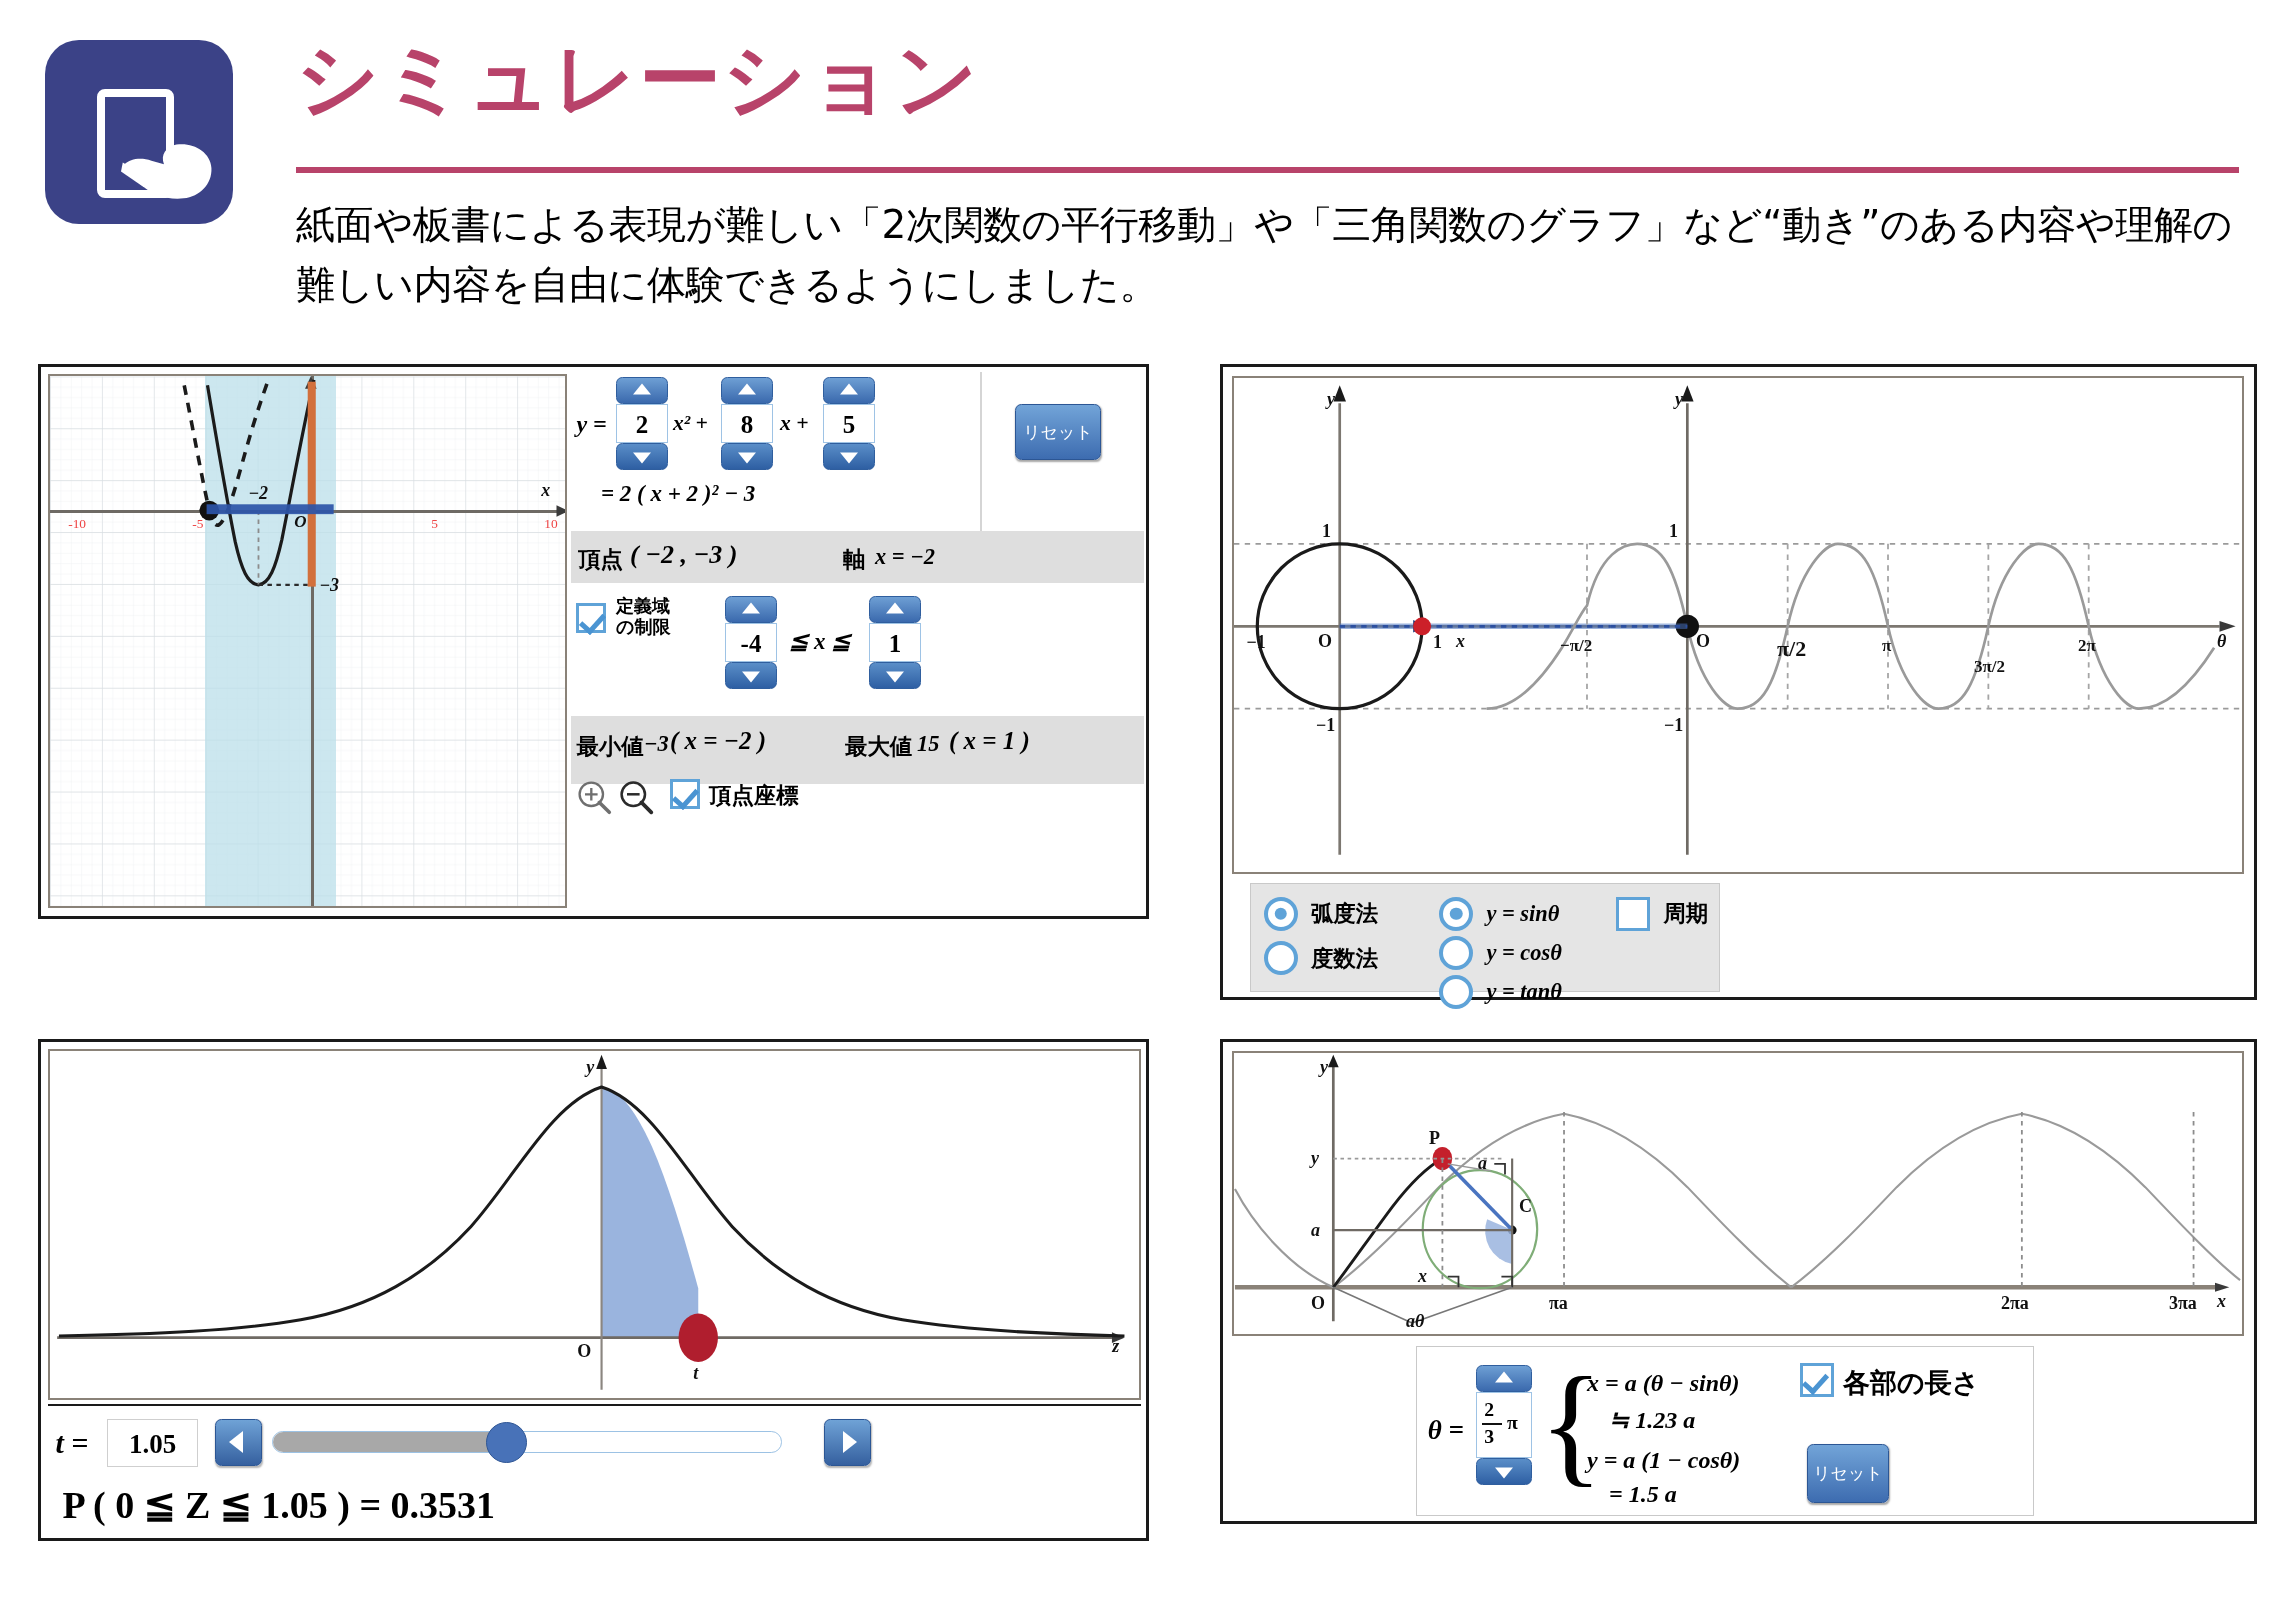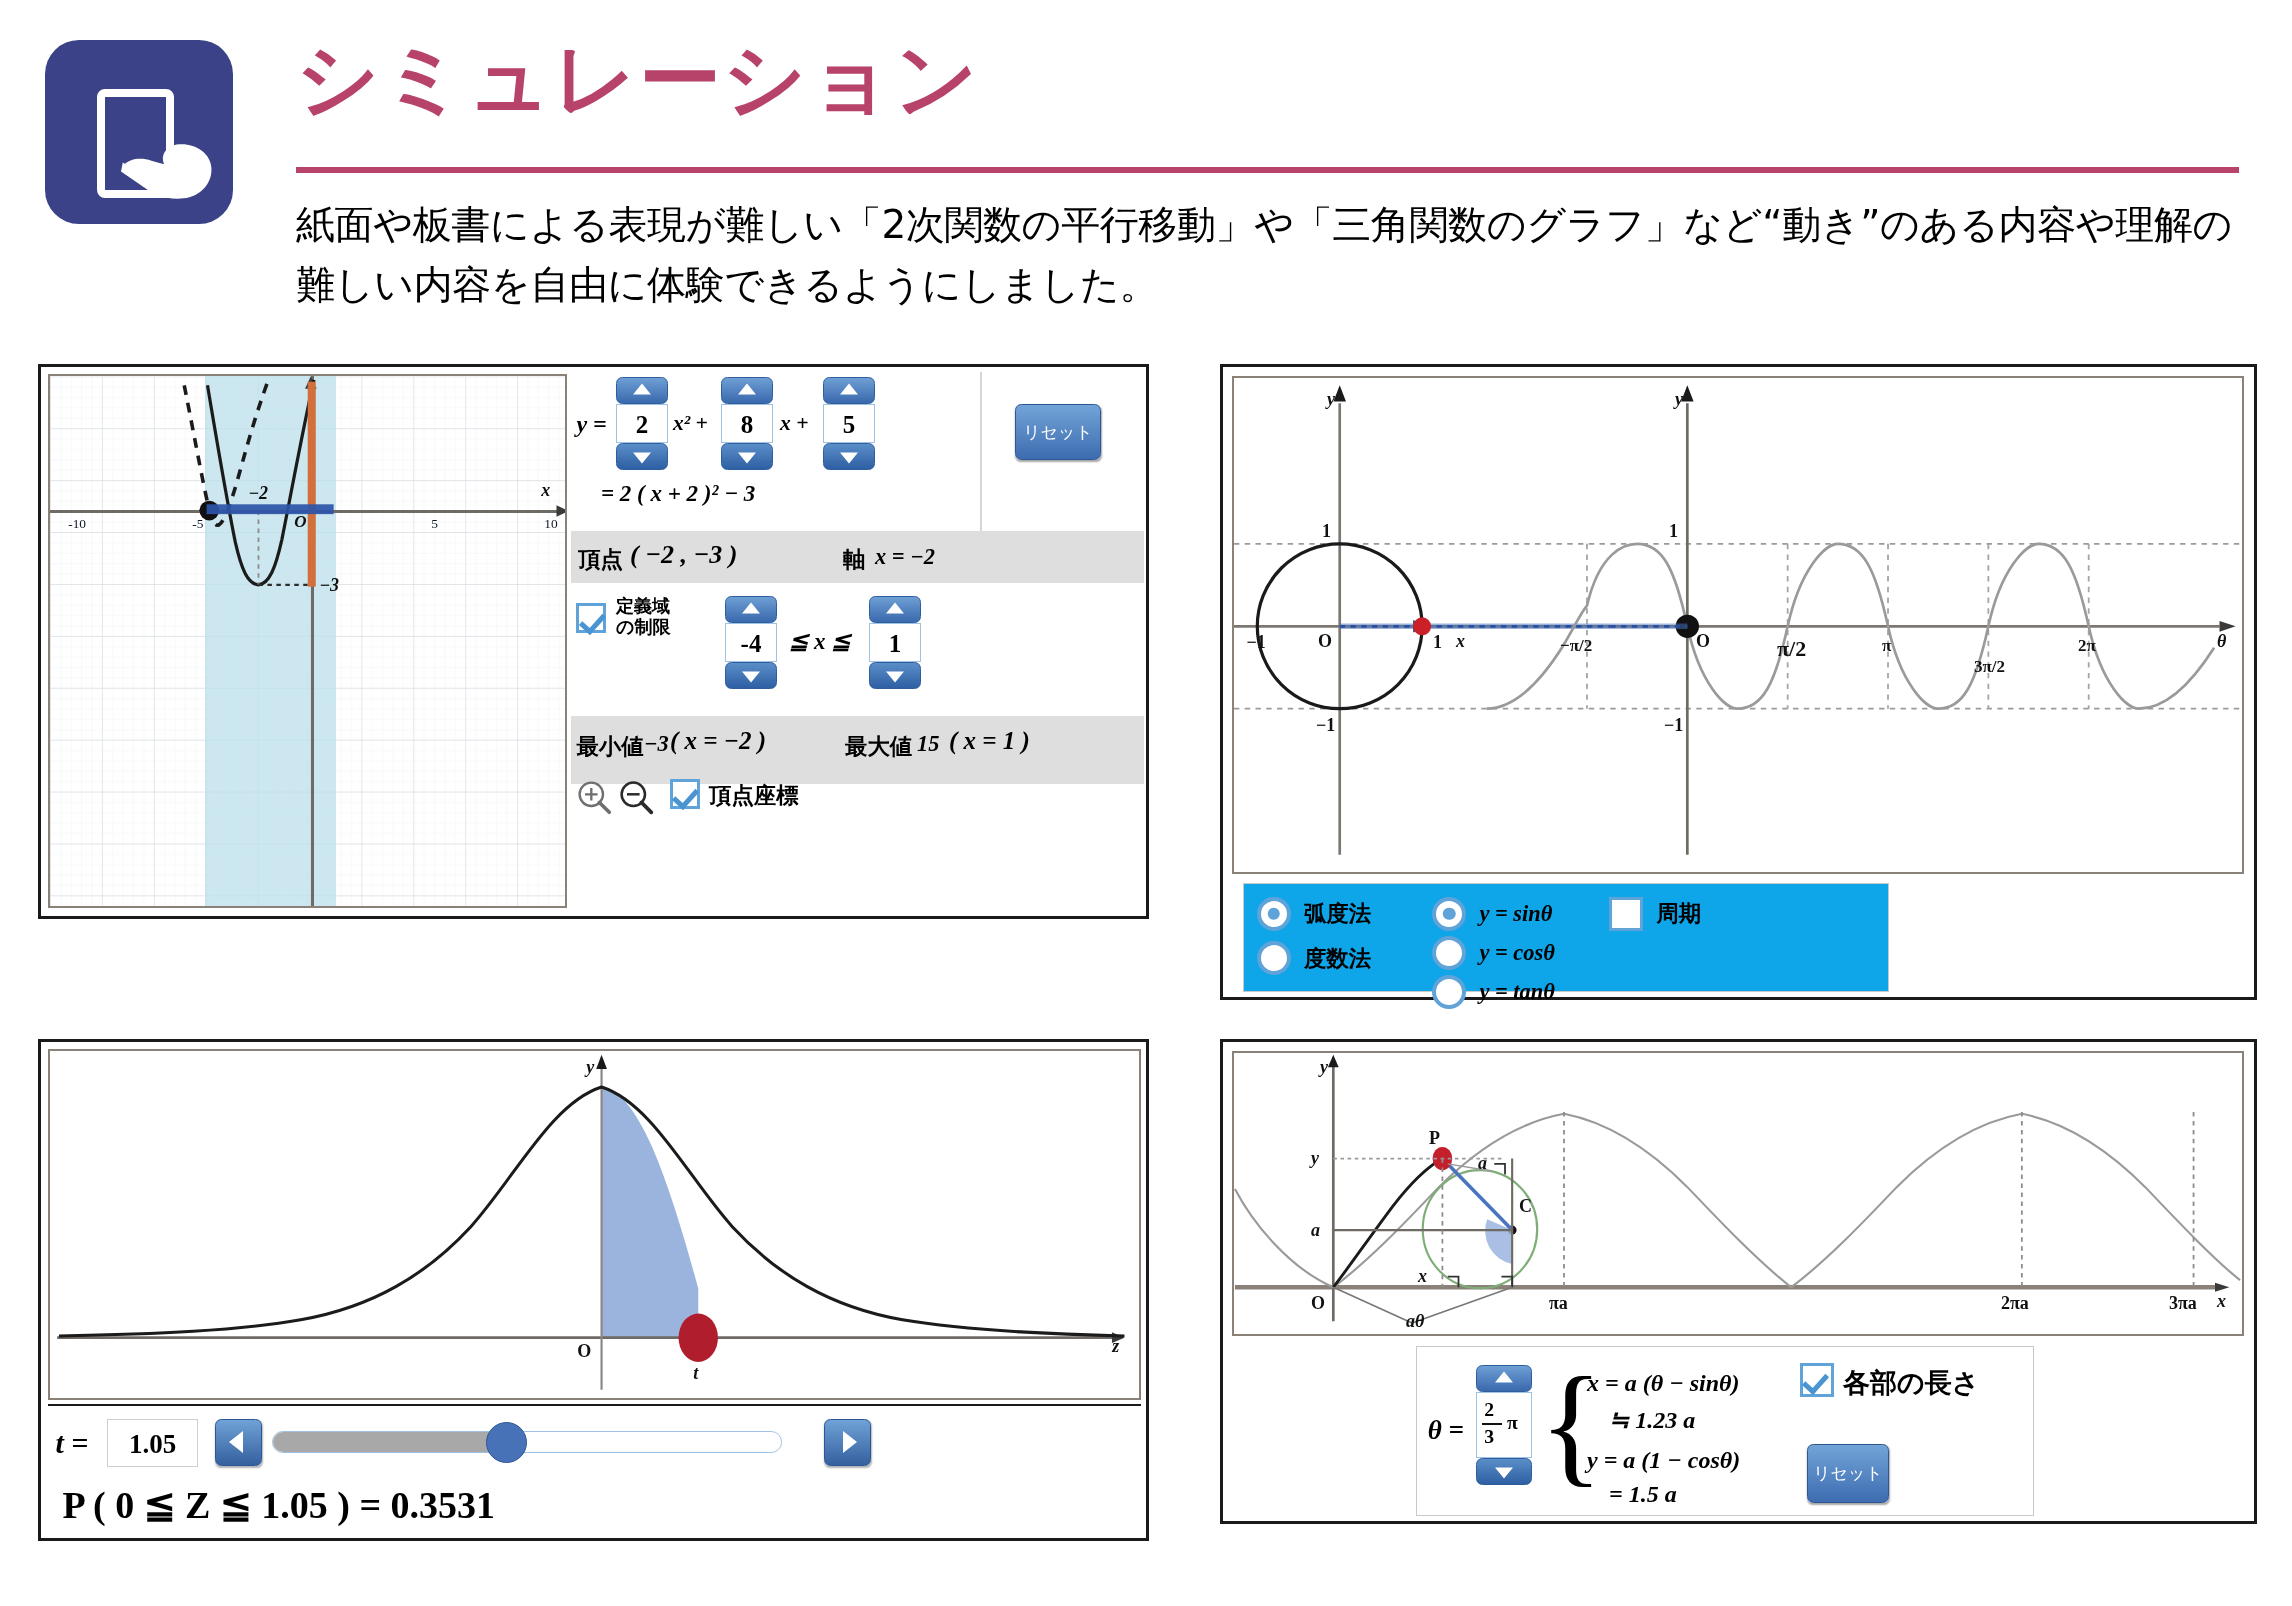--- a/index.html
+++ b/index.html
@@ -56,21 +56,21 @@
 
   
   #q-plot { left:7.2px; top:7.2px; width:519px; height:534px; }
   #q-grid { position:absolute; inset:0; }
   #q-domain-band {
     position:absolute; left:155px; top:0; width:131px; height:100%;
     background:#bbdfe9; opacity:.75;
   }
   .axis-h { position:absolute; left:0; width:100%; height:2.7px; background:#6e6a64; }
   .axis-v { position:absolute; top:0; height:100%; width:2.7px; background:#6e6a64; }
-  .tick-lbl { position:absolute; font-size:13.4px; color:#0f172a; font-family:"Liberation Serif", serif; }
+  .tick-lbl { position:absolute; font-size:13.4px; color:#ef4444; font-family:"Liberation Serif", serif; }
   .ax-name { position:absolute; font-size:18px; font-style:italic; font-weight:700; color:#111;
              font-family:"Liberation Serif", serif; }
 
   
   #q-ctrl { position:absolute; left:530px; top:5.4px; width:573px; height:539px; }
   .ctrl-row { position:absolute; left:0; width:573px; }
   .band-gray { background:#dedede; }
   .spin {
     position:relative; display:inline-block; width:52px; vertical-align:middle;
   }
@@ -116,22 +116,22 @@
   }
   .radio.on:after {
     content:""; position:absolute; left:50%; top:50%; transform:translate(-50%,-50%);
     width:12.5px; height:12.5px; border-radius:50%; background:#5fa3d8;
   }
   .jp { font-family:"DejaVu Sans", sans-serif; font-weight:700; }
 
   
   #t-plot { left:9px; top:9px; width:1012px; height:498px; }
   #t-opts {
-    position:absolute; left:20px; top:516px; width:646px; height:109px;
-    border:0.9px solid #c9c9c9; background:#0ea5e9;
+    position:absolute; left:27px; top:516px; width:470px; height:109px;
+    border:0.9px solid #c9c9c9; background:#e5e5e5;
   }
   .opt-item { position:absolute; font-size:22.4px; white-space:nowrap; }
   .opt-item .lbl { margin-left:7.2px; vertical-align:middle; }
 
   
   #n-plot { left:7.2px; top:7.2px; width:1093px; height:351px; }
   #n-ctrl { position:absolute; left:7.2px; top:362px; width:1093px; height:131px;
             border-top:2.7px solid #1a1a1a; }
   #n-field {
     position:absolute; left:59px; top:12.5px; width:91px; height:48px;

